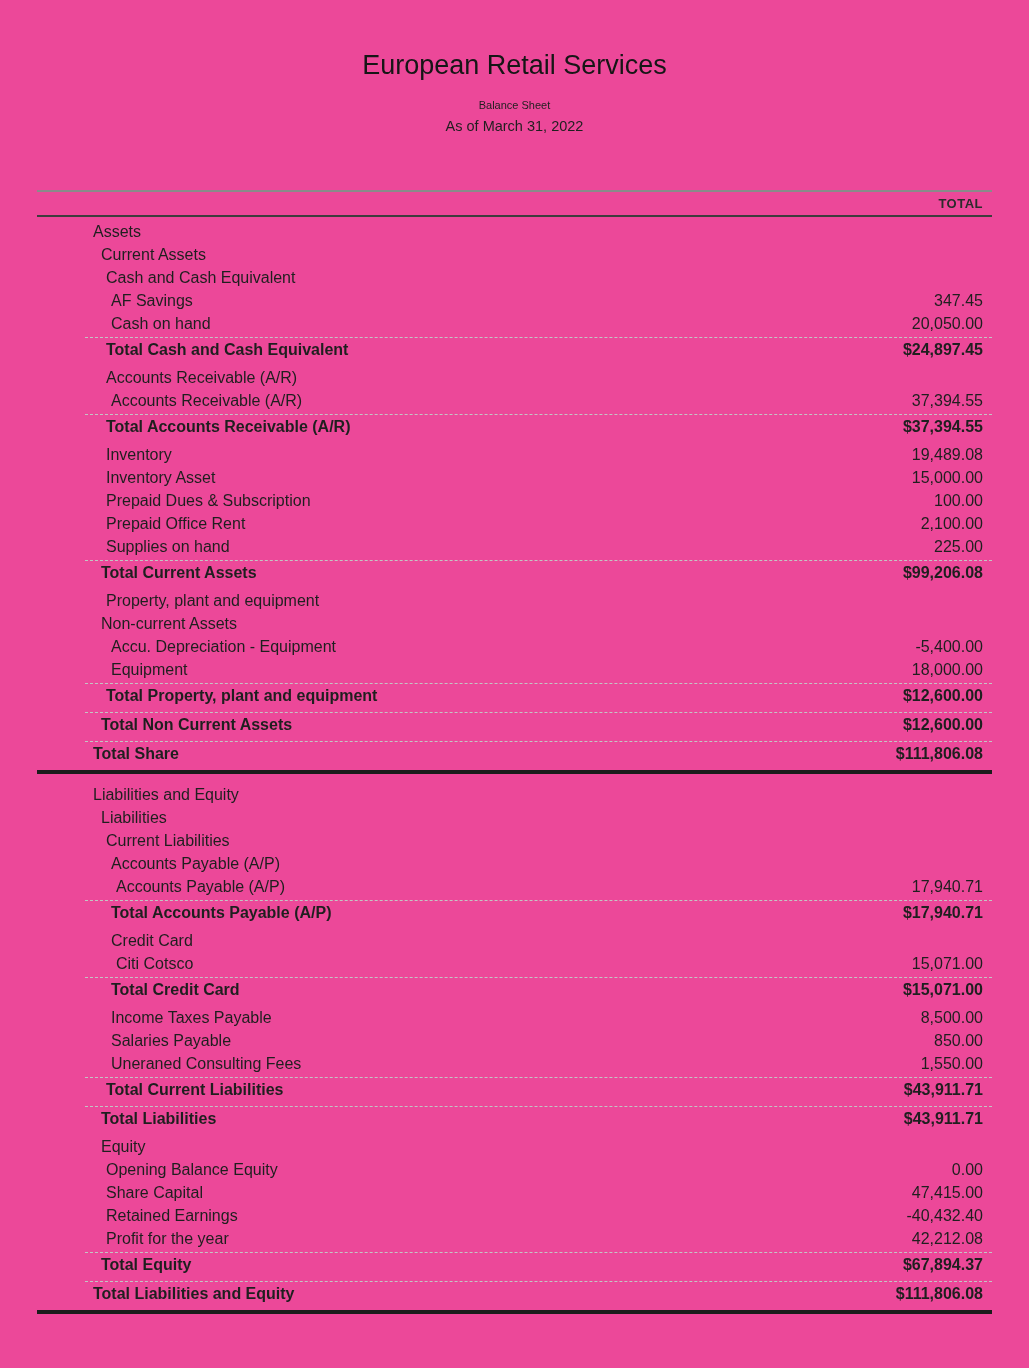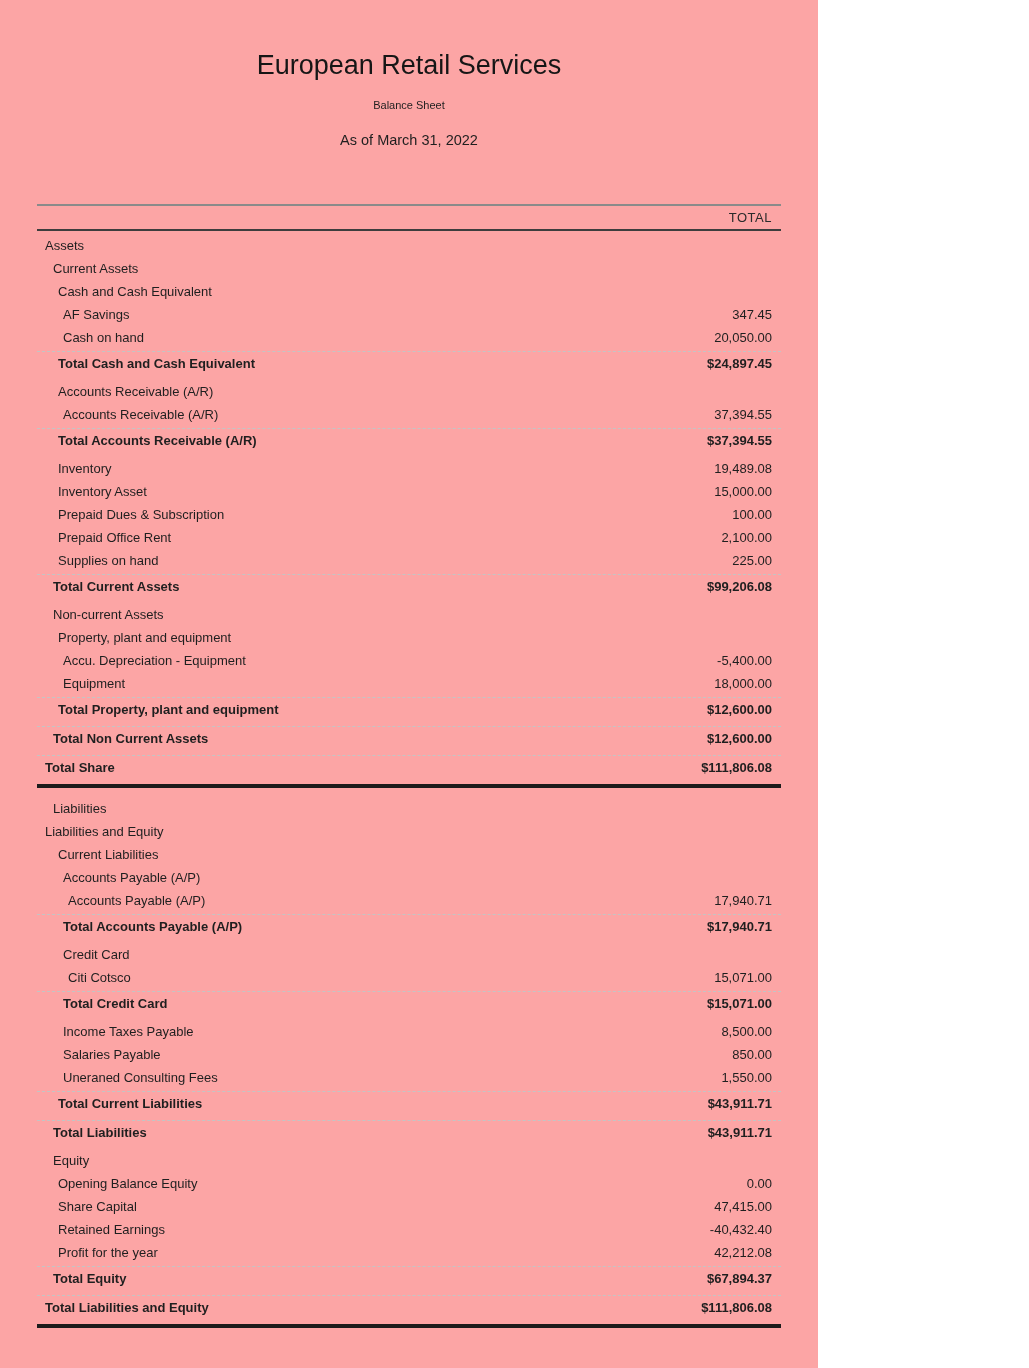--- a/index.html
+++ b/index.html
@@ -5,65 +5,67 @@
   * { margin: 0; padding: 0; box-sizing: border-box; }
   html, body { background: #ffffff; }
   body {
     width: 1029px;
     height: 1368px;
     font-family: "Liberation Sans", sans-serif;
     color: #1f1f1f;
     overflow: hidden;
   }
   .sheet {
-    width: 818px;
+    width: 1029px;
     height: 1368px;
     padding: 48px 37px 0 37px;
-    background: #fca5a5;
+    background: #ec4899;
   }
   .report-header { text-align: center; }
   .company-name {
     font-size: 27px;
     font-weight: 400;
     line-height: 34px;
     color: #161616;
   }
   .report-title {
     margin-top: 13px;
     font-size: 11px;
     line-height: 20px;
     color: #1f1f1f;
   }
   .report-date {
-    margin-top: 16px;
+    margin-top: 2px;
     font-size: 14.5px;
     line-height: 18px;
     color: #1f1f1f;
   }
   .report-table { margin-top: 55px; }
   .table-head {
     display: flex;
     justify-content: flex-end;
     border-top: 2px solid #8a8a8a;
     border-bottom: 2px solid #3d3d3d;
     line-height: 21px;
     padding: 1px 9px 1px 0;
+    font-weight: bold;
   }
   .table-head .col-label {
     font-size: 13px;
     letter-spacing: 0.5px;
     color: #2b2b2b;
   }
   .rows { padding-top: 3px; }
   .row {
     display: flex;
     justify-content: space-between;
     align-items: baseline;
     line-height: 23px;
-    font-size: 13px;
+    font-size: 16px;
+    margin-left: 48px;
   }
   .row .label { white-space: pre; }
   .row .value { text-align: right; padding-right: 9px; white-space: pre; }
   .row.total, .row.grandtotal {
     font-weight: 700;
     border-top: 1px dashed #c4c4c4;
     margin-top: 2px;
     margin-bottom: 5px;
     justify-content: space-between;
   }
@@ -147,26 +149,26 @@
           <span class="value">2,100.00</span>
         </div>
         <div class="row item lvl2">
           <span class="label">Supplies on hand</span>
           <span class="value">225.00</span>
         </div>
         <div class="row total lvl1">
           <span class="label">Total Current Assets</span>
           <span class="value">$99,206.08</span>
         </div>
+        <div class="row section lvl2">
+          <span class="label">Property, plant and equipment</span>
+          <span class="value"></span>
+        </div>
         <div class="row section lvl1">
           <span class="label">Non-current Assets</span>
-          <span class="value"></span>
-        </div>
-        <div class="row section lvl2">
-          <span class="label">Property, plant and equipment</span>
           <span class="value"></span>
         </div>
         <div class="row item lvl3">
           <span class="label">Accu. Depreciation - Equipment</span>
           <span class="value">-5,400.00</span>
         </div>
         <div class="row item lvl3">
           <span class="label">Equipment</span>
           <span class="value">18,000.00</span>
         </div>
@@ -176,26 +178,26 @@
         </div>
         <div class="row total lvl1">
           <span class="label">Total Non Current Assets</span>
           <span class="value">$12,600.00</span>
         </div>
         <div class="row grandtotal lvl0">
           <span class="label">Total Share</span>
           <span class="value">$111,806.08</span>
         </div>
         <div class="double-rule"></div>
-        <div class="row section lvl1">
-          <span class="label">Liabilities</span>
-          <span class="value"></span>
-        </div>
         <div class="row section lvl0">
           <span class="label">Liabilities and Equity</span>
+          <span class="value"></span>
+        </div>
+        <div class="row section lvl1">
+          <span class="label">Liabilities</span>
           <span class="value"></span>
         </div>
         <div class="row section lvl2">
           <span class="label">Current Liabilities</span>
           <span class="value"></span>
         </div>
         <div class="row section lvl3">
           <span class="label">Accounts Payable (A/P)</span>
           <span class="value"></span>
         </div>

